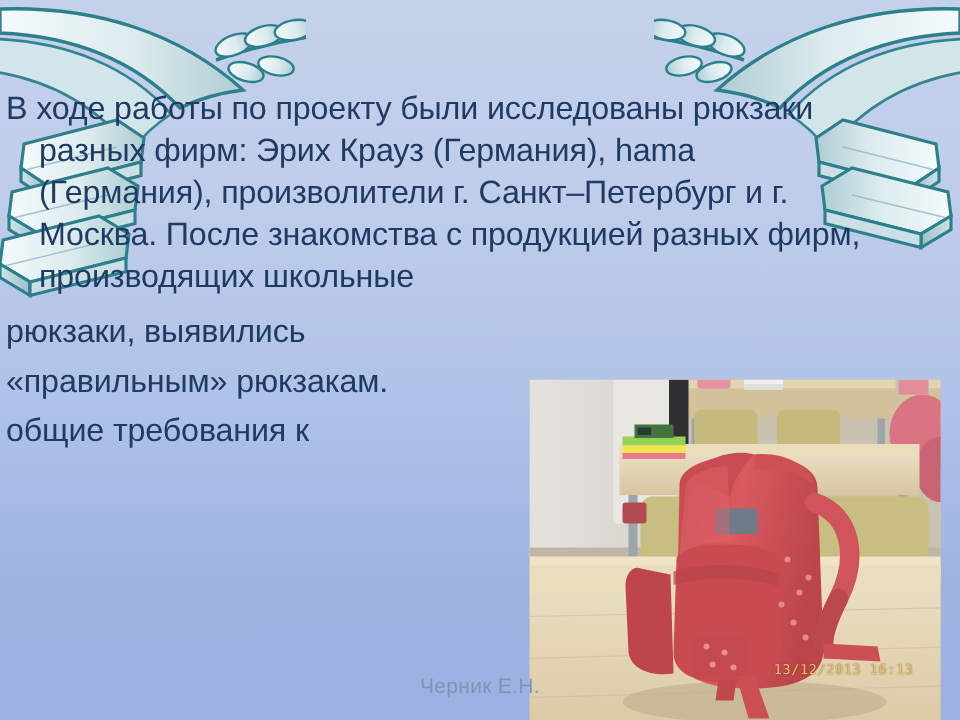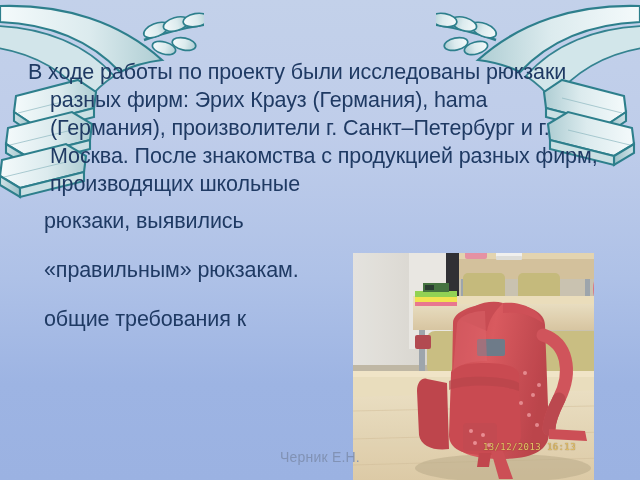--- a/index.html
+++ b/index.html
@@ -28,49 +28,49 @@
     width: 210px;
     height: 200px;
     pointer-events: none;
   }
   .ornament.left  { left: -6px; }
   .ornament.right { right: -6px; transform: scaleX(-1); }
 
   
   #body-text {
     position: absolute;
-    left: 28px;
+    left: 4px;
     top: 58px;
     width: 576px;
     color: #1f3a63;
     font-size: 21.5px;
     line-height: 28px;
     letter-spacing: -0.1px;
   }
   #para-main {
     margin: 0;
     padding-left: 22px;
     text-indent: -22px;
   }
   #tail-lines {
     margin: 0;
     padding: 0;
     list-style: none;
     font-size: 21.5px;
     line-height: 33px;
   }
-  #tail-lines li { margin: 16px; }
+  #tail-lines li { margin: 0; }
   #tail-lines li.first-tail { margin-top: 7px; }
 
   
   #photo {
     position: absolute;
     left: 353px;
     top: 253px;
-    width: 241px;
+    width: 274px;
     height: 227px;
     overflow: hidden;
     background: #cfc9bd;
   }
   #photo svg { display: block; }
 
   #photo-timestamp {
     position: absolute;
     right: 18px;
     bottom: 28px;

